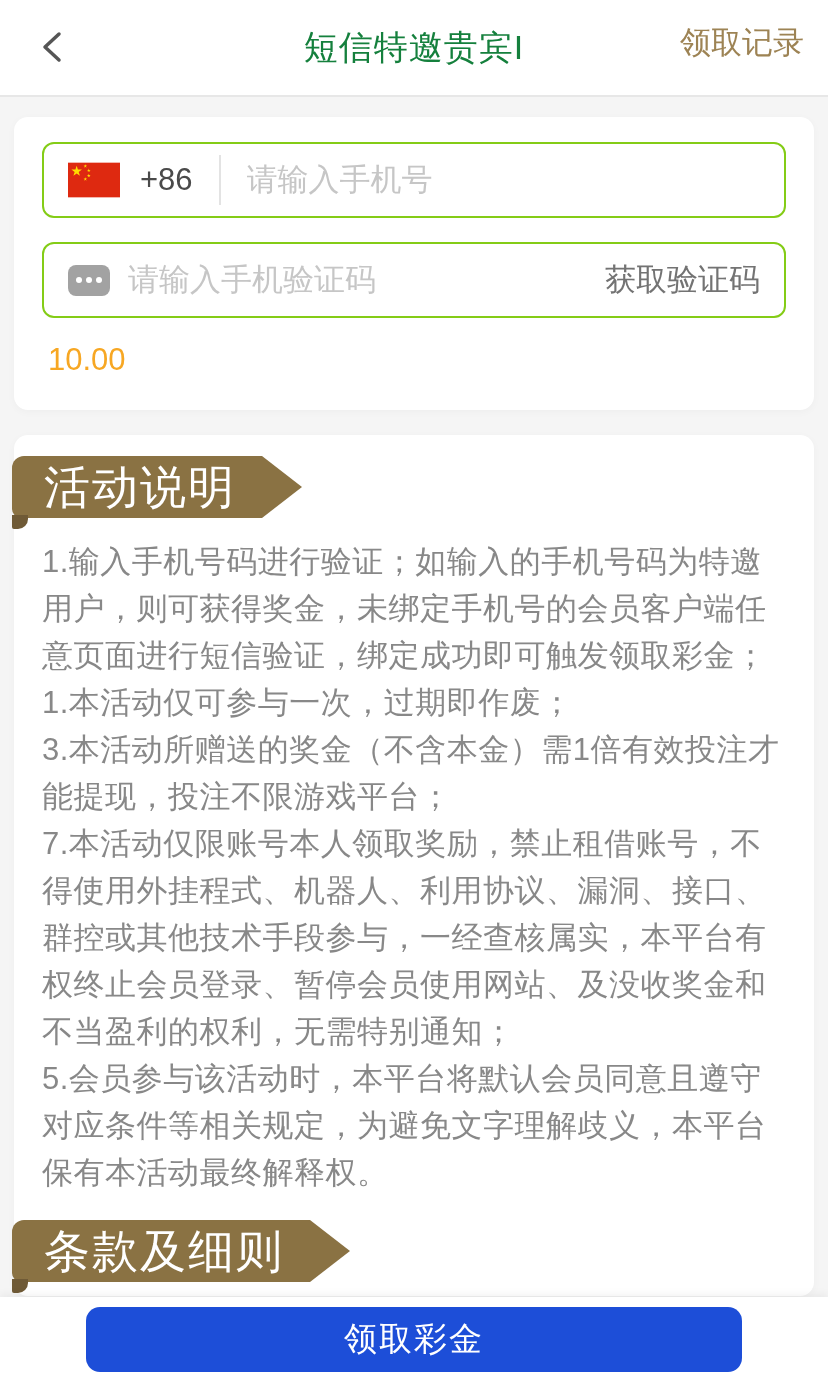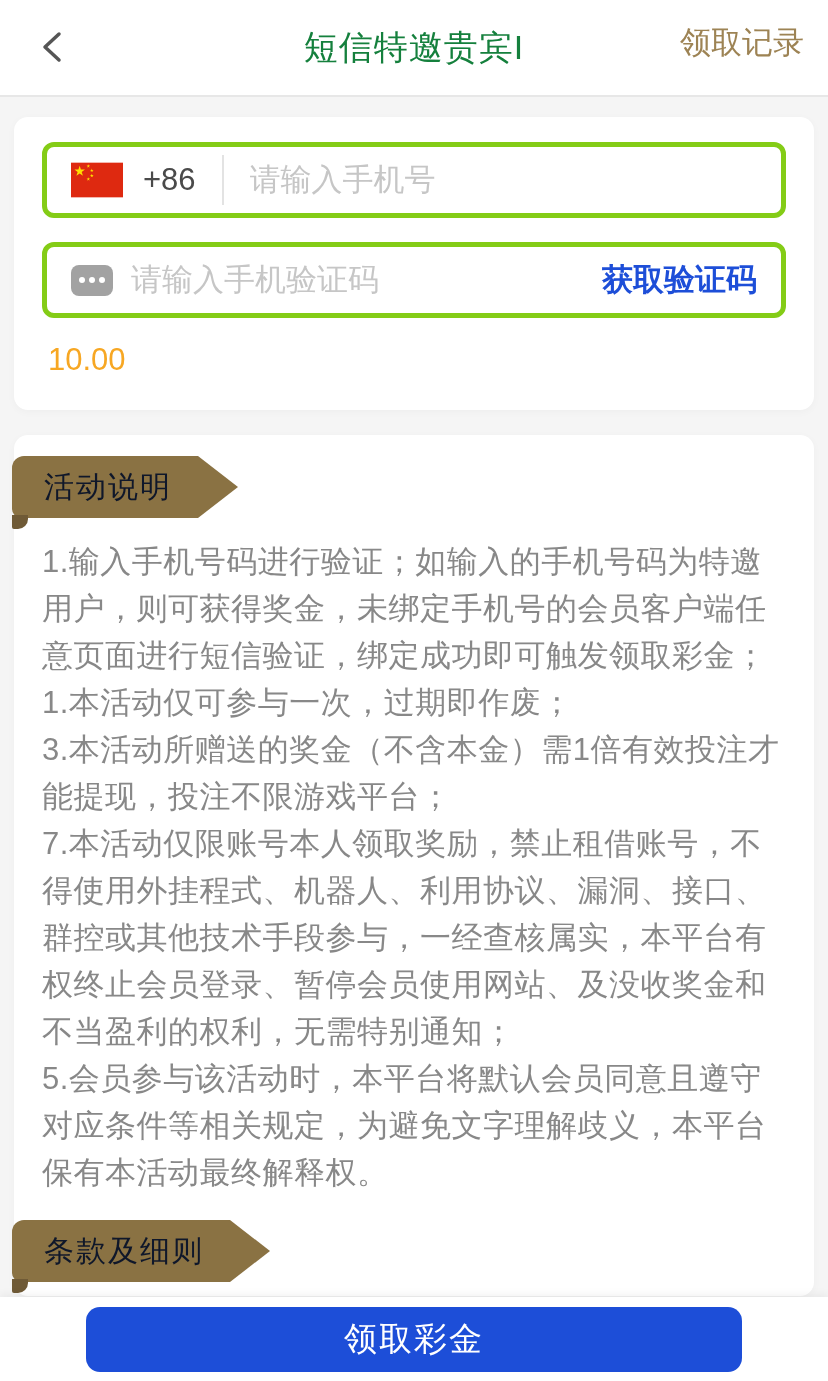--- a/index.html
+++ b/index.html
@@ -67,21 +67,21 @@
   }
   .card-rules {
     margin-top: 25px;
     padding: 21px 28px 14px;
     position: relative;
   }
 
   
   .input-row {
     height: 76px;
-    border: 5px solid #84cc16;
+    border: 2px solid #84cc16;
     border-radius: 12px;
     display: flex;
     align-items: center;
     padding: 0 24px;
     background: #fff;
   }
   .input-row + .input-row { margin-top: 24px; }
   .flag {
     width: 52px;
     height: 36px;
@@ -126,44 +126,43 @@
   .sms-icon i {
     width: 6px; height: 6px;
     background: #ffffff;
     border-radius: 50%;
     display: block;
   }
   .get-code-btn {
     background: none;
     border: none;
     font-size: 31px;
-    color: #1d4ed8;
-    cursor: pointer;
-    flex: 0 0 auto;
-    font-family: "Liberation Sans", sans-serif;
-    font-weight: bold;
+    color: #737373;
+    cursor: pointer;
+    flex: 0 0 auto;
+    font-family: "Liberation Sans", sans-serif;
   }
   .bonus-row {
     margin-top: 24px;
     font-size: 31px;
     display: flex;
     align-items: center;
   }
   .bonus-label { color: #9c9c9c; }
   .bonus-amount { color: #f7a723; margin-left: 6px; }
 
   
   .ribbon {
     position: relative;
     display: inline-flex;
     align-items: center;
     height: 62px;
     background: #8a7243;
-    color: #0f172a;
-    font-size: 30px;
+    color: #ffffff;
+    font-size: 46px;
     letter-spacing: 2px;
     padding: 0 26px 0 32px;
     margin-left: -30px;
     border-radius: 12px 0 0 9px;
   }
   .ribbon::after {              
     content: "";
     position: absolute;
     right: -40px;
     top: 0;

